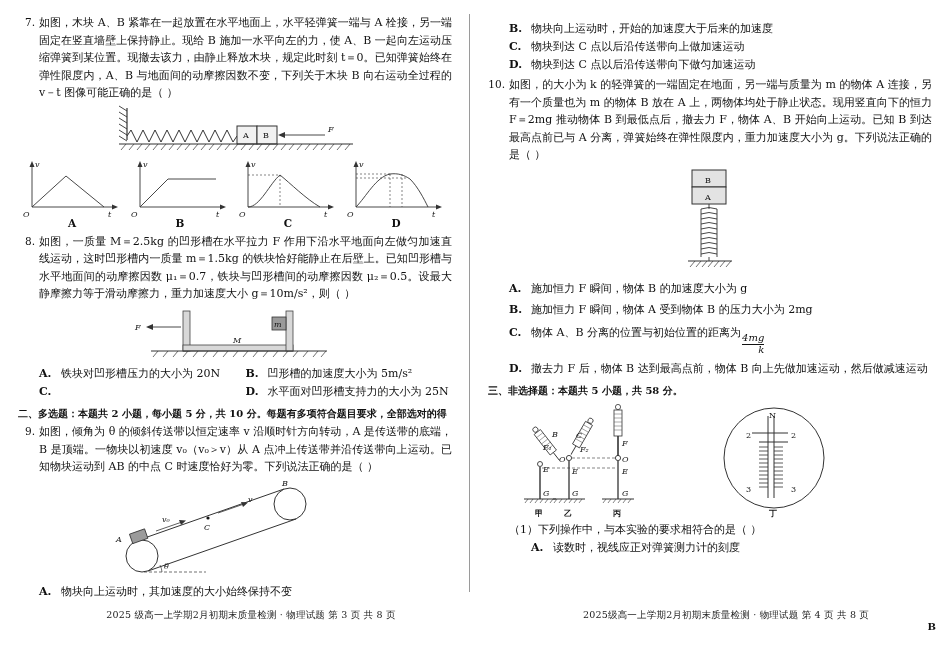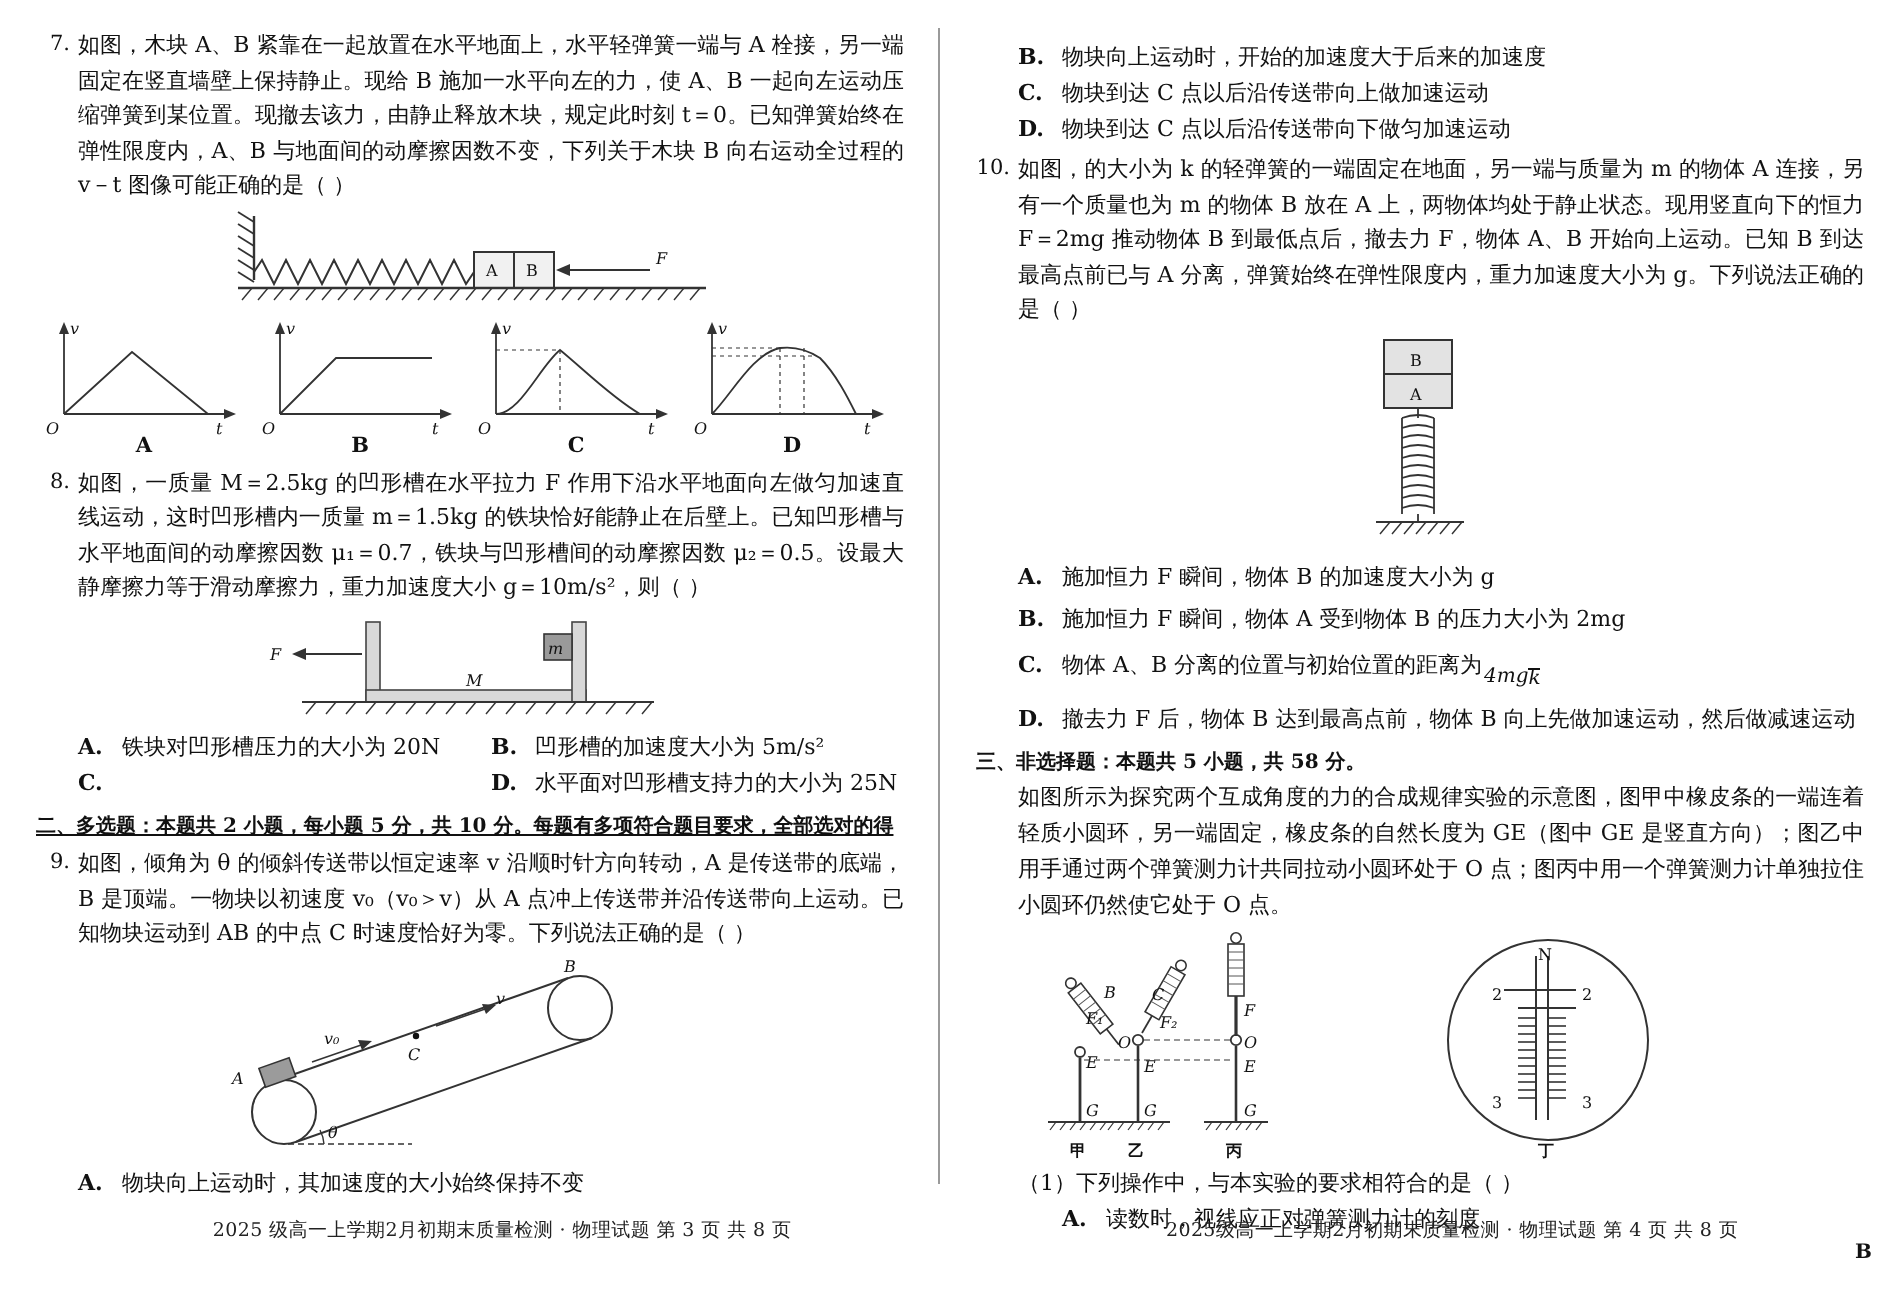--- a/index.html
+++ b/index.html
@@ -78,21 +78,21 @@
     margin-left:21px;
   }
   .sub-opt{
     display:flex;
     font-size:11px;
     line-height:18px;
     margin-left:43px;
   }
   .frac{
     display:inline-flex;
-    flex-direction:row;
+    flex-direction:column;
     vertical-align:-0.55em;
     text-align:right;
     font-size:10px;
     line-height:1.05;
     font-style:italic;
     margin:0 1px;
   }
   .frac .den{border-top:1px solid #111;padding-top:0px;}
   .footer{
     position:absolute;
@@ -316,21 +316,21 @@
     <div class="opt-row">
       <div class="opt">
         <div class="opt-l">C.</div>
       </div>
       <div class="opt">
         <div class="opt-l">D.</div>
         <div class="opt-t">水平面对凹形槽支持力的大小为 25N</div>
       </div>
     </div>
 
-    <div class="sec-head" style="margin-top:4px;text-decoration:underline;">
+    <div class="sec-head" style="margin-top:4px;">
       <span>二、多选题：本题共 2 小题，每小题 5 分，共 10 分。每题有多项符合题目要求，全部选对的得</span>
     </div>
 
     <div class="q" style="margin-top:1px;">
       <div class="q-num">9.</div>
       <div class="q-body">如图，倾角为 θ 的倾斜传送带以恒定速率 v 沿顺时针方向转动，A 是传送带的底端，B 是顶端。一物块以初速度 v₀（v₀＞v）从 A 点冲上传送带并沿传送带向上运动。已知物块运动到 AB 的中点 C 时速度恰好为零。下列说法正确的是（      ）</div>
     </div>
 
     <div class="fig" style="margin-top:1px;margin-left:60px;">
       <svg width="300" height="105" viewBox="0 0 300 105">
@@ -456,21 +456,20 @@
     </div>
     <div class="opt-row" style="margin-top:5px;">
       <div class="opt">
         <div class="opt-l">D.</div>
         <div class="opt-t">撤去力 F 后，物体 B 达到最高点前，物体 B 向上先做加速运动，然后做减速运动</div>
       </div>
     </div>
 
     <div class="sec-head" style="margin-top:4px;">三、非选择题：本题共 5 小题，共 58 分。</div>
 
-    <div class="sub-q" style="text-align:justify;">如图所示为探究两个互成角度的力的合成规律实验的示意图，图甲中橡皮条的一端连着轻质小圆环，另一端固定，橡皮条的自然长度为 GE（图中 GE 是竖直方向）；图乙中用手通过两个弹簧测力计共同拉动小圆环处于 O 点；图丙中用一个弹簧测力计单独拉住小圆环仍然使它处于 O 点。</div>
 
     <div class="fig" style="margin-top:2px;margin-left:28px;">
       <svg width="400" height="118" viewBox="0 0 400 118">
 
         <g>
           <circle cx="24" cy="62" r="2.5" class="gl" stroke-width="0.9"></circle>
           <line class="gl" x1="24" y1="65" x2="24" y2="97" stroke-width="1.4"></line>
           <text class="lbl-i" x="27" y="70">E</text>
           <text class="lbl-i" x="27" y="94">G</text>
           <line class="gl" x1="8" y1="97" x2="40" y2="97" stroke-width="1"></line>

